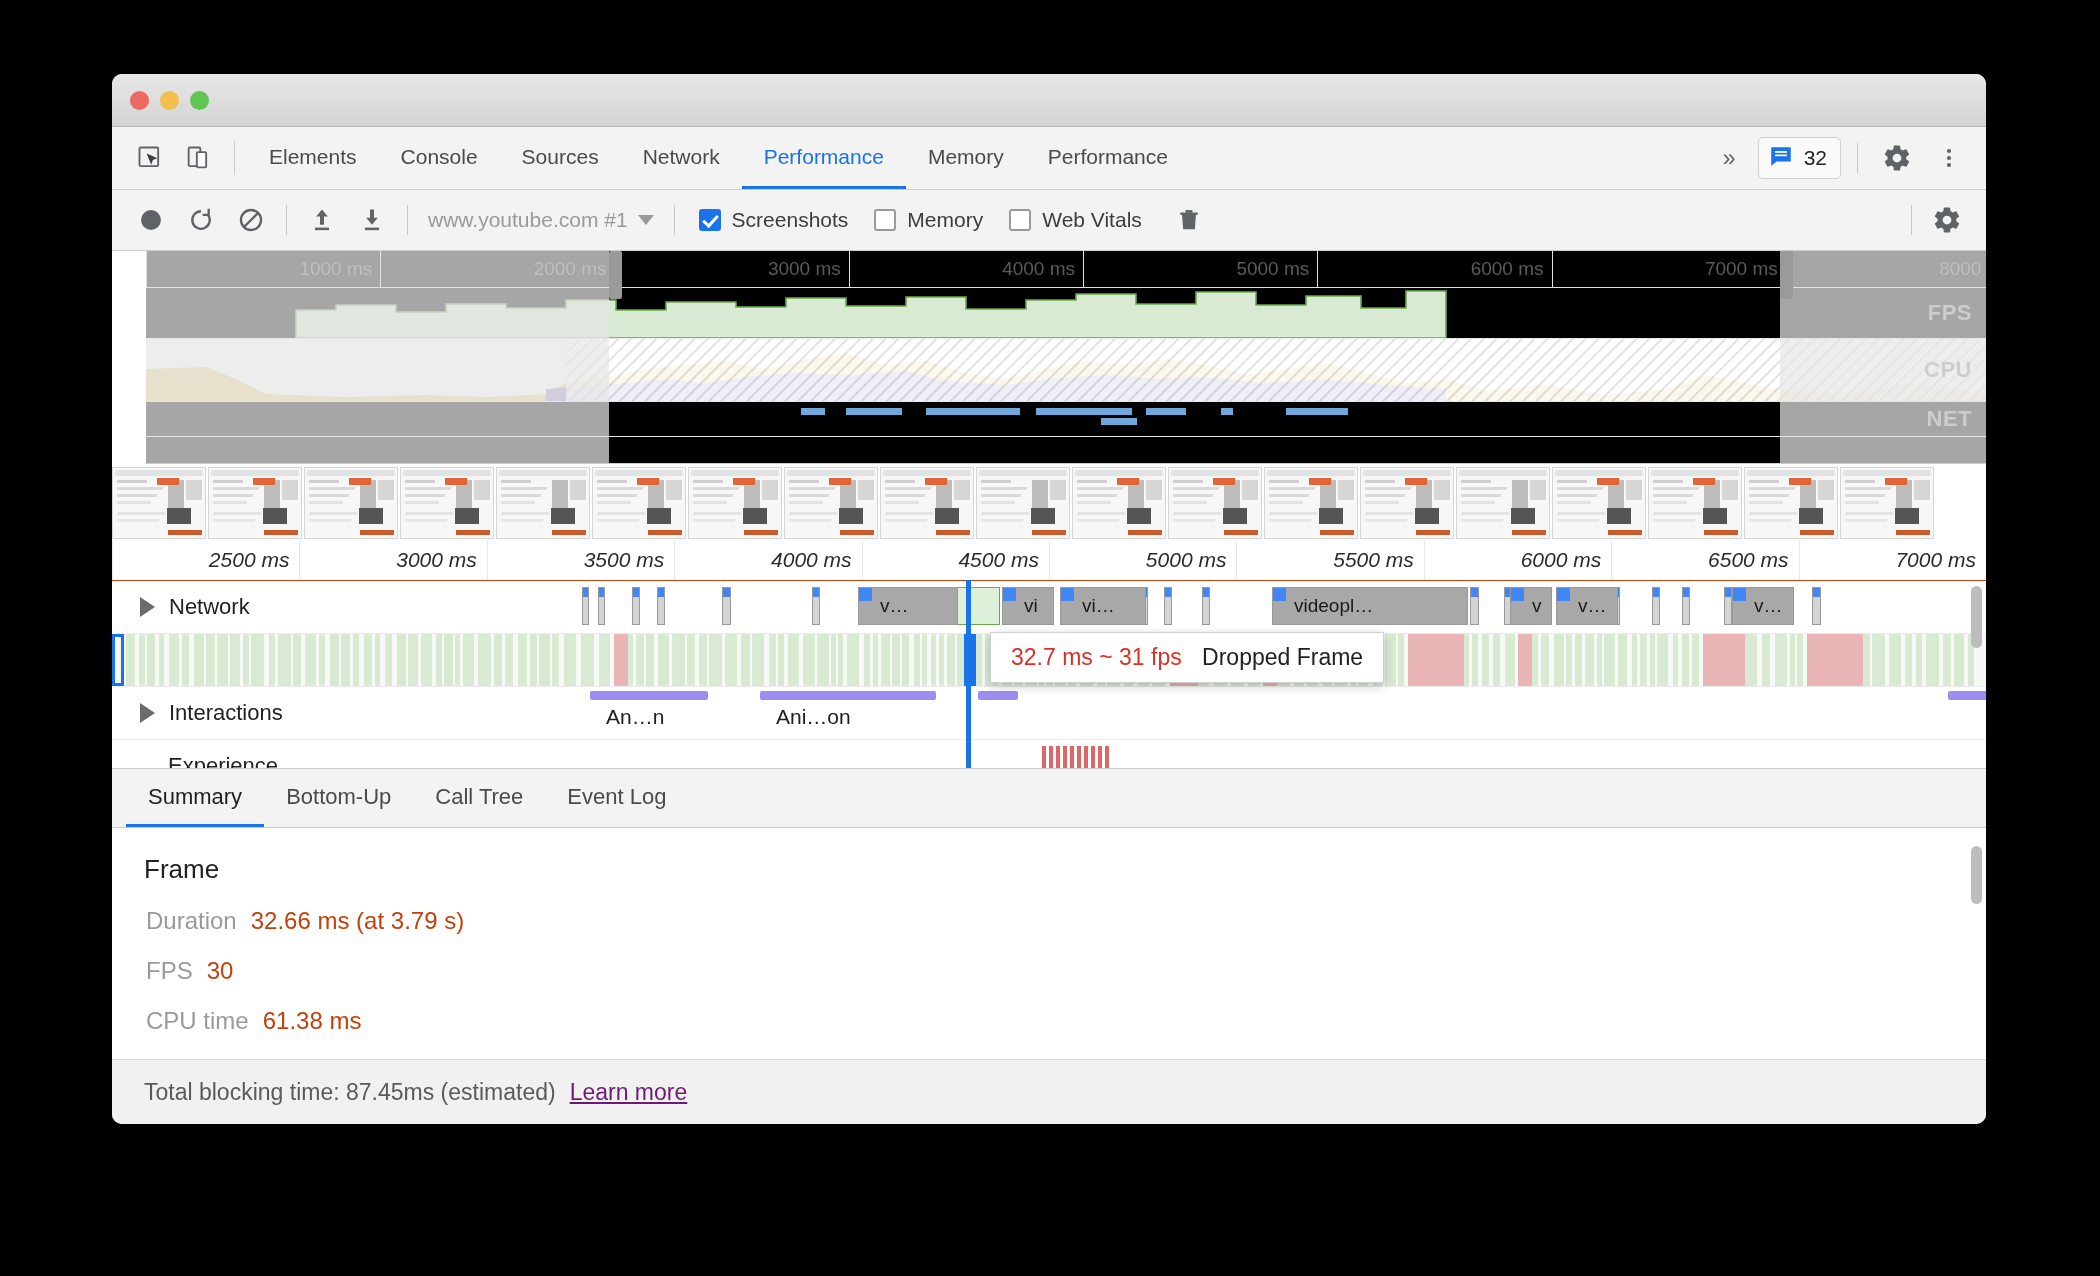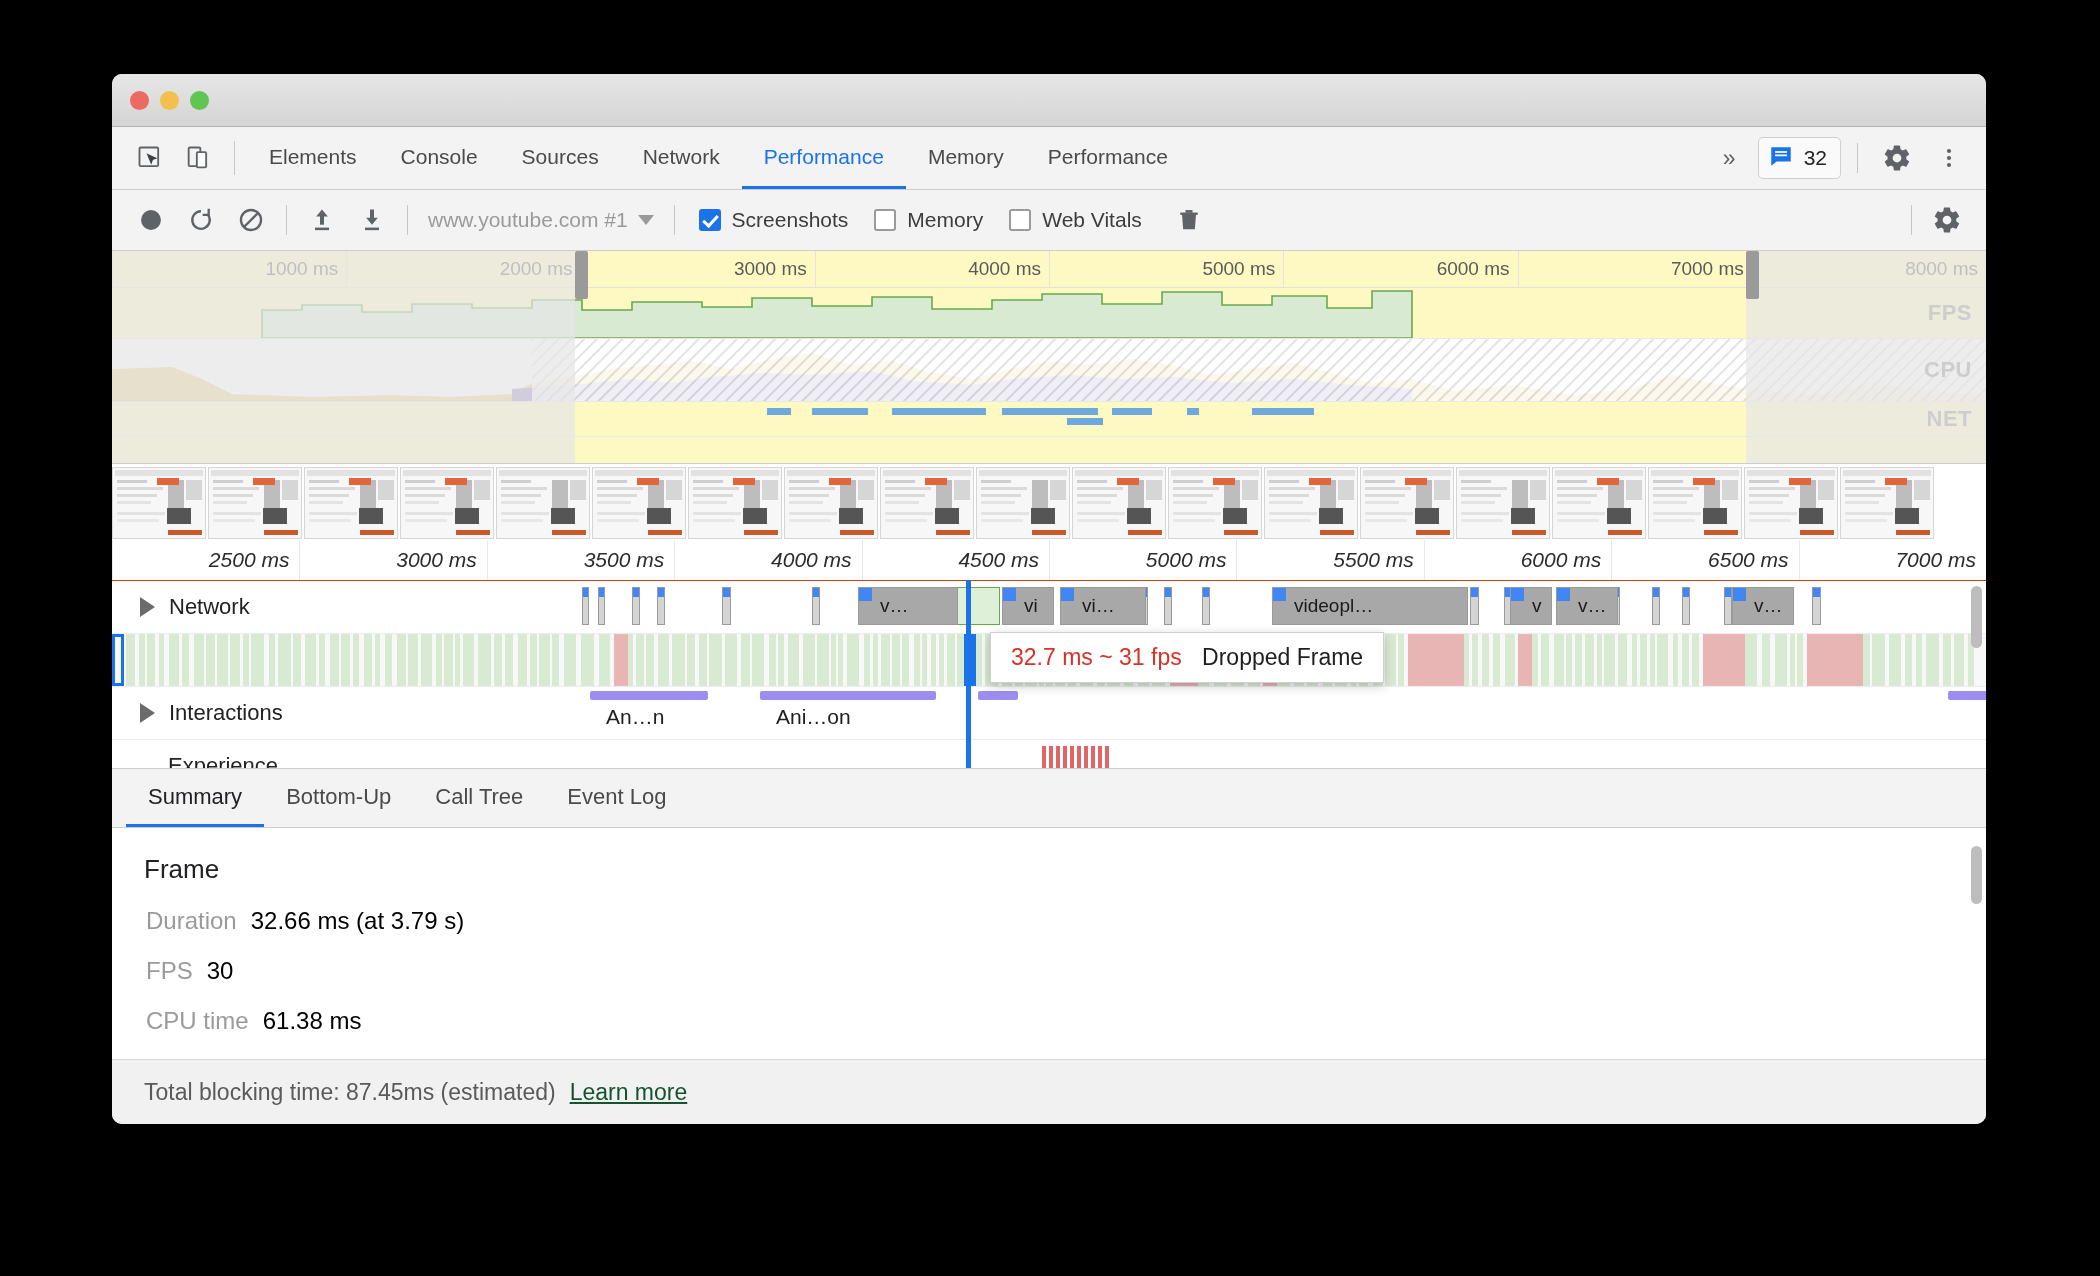--- a/index.html
+++ b/index.html
@@ -85,21 +85,21 @@
     box-sizing: border-box;
   }
   .box.checked { background: #1a73e8; border-color: #1a73e8; position: relative; }
   .box.checked::after {
     content: ""; position: absolute; left: 5px; top: 1px; width: 6px; height: 12px;
     border: solid #fff; border-width: 0 3px 3px 0; transform: rotate(42deg);
   }
   .cbox .cl { font-size: 21px; color: #3c3c3c; }
   .pb-right { margin-left: auto; display: flex; align-items: center; }
   
-  .overview { position: relative; flex: 0 0 212px; background: #fef9c3; border-bottom: 1px solid #cdcdcd; }
+  .overview { position: relative; flex: 0 0 212px; background: #000000; border-bottom: 1px solid #cdcdcd; margin-left: 34px; }
   .ov-ruler { position: relative; height: 36px; border-bottom: 1px solid #e0e0e0; }
   .ov-tick {
     position: absolute; top: 0; bottom: 0; border-left: 1px solid #e3e3e3;
     font-size: 19px; color: #5a5a5a; padding-right: 8px; text-align: right;
     box-sizing: border-box; line-height: 36px;
   }
   .ov-graphs { position: relative; height: 175px; }
   .ov-row { position: relative; border-bottom: 1px solid #e8e8e8; overflow: hidden; }
   .ov-lbl {
     position: absolute; right: 14px; top: 50%; transform: translateY(-50%);
@@ -160,26 +160,26 @@
   .btab {
     padding: 0 22px; display: flex; align-items: center; font-size: 22px; color: #4a4a4a;
     cursor: pointer; border-bottom: 3px solid transparent;
   }
   .btab.active { color: #202124; border-bottom-color: #1a73e8; }
   
   .summary { flex: 1 1 auto; position: relative; background: #fff; padding: 26px 0 0 0; overflow: hidden; }
   .sm-title { font-size: 26px; color: #202124; padding-left: 32px; }
   .sm-row { display: flex; align-items: center; gap: 14px; padding: 22px 0 0 34px; font-size: 24px; }
   .sm-k { color: #9a9a9a; }
-  .sm-v { color: #000000; }
+  .sm-v { color: #c2410c; }
   .footer {
     flex: 0 0 64px; background: #f1f1f1; border-top: 1px solid #d5d5d5;
     display: flex; align-items: center; padding-left: 32px; font-size: 23px; color: #5a5a5a; gap: 14px;
   }
-  .footer a { color: #14532d; text-decoration: underline; cursor: pointer; }
+  .footer a { color: #701a75; text-decoration: underline; cursor: pointer; }
   
   .vscroll { position: absolute; right: 4px; width: 11px; background: #bdbdbd; border-radius: 6px; z-index: 20; }
 </style>
 </head>
 <body>
 
 <div class="window">
 
   <div class="titlebar">
     <div class="traffic">

